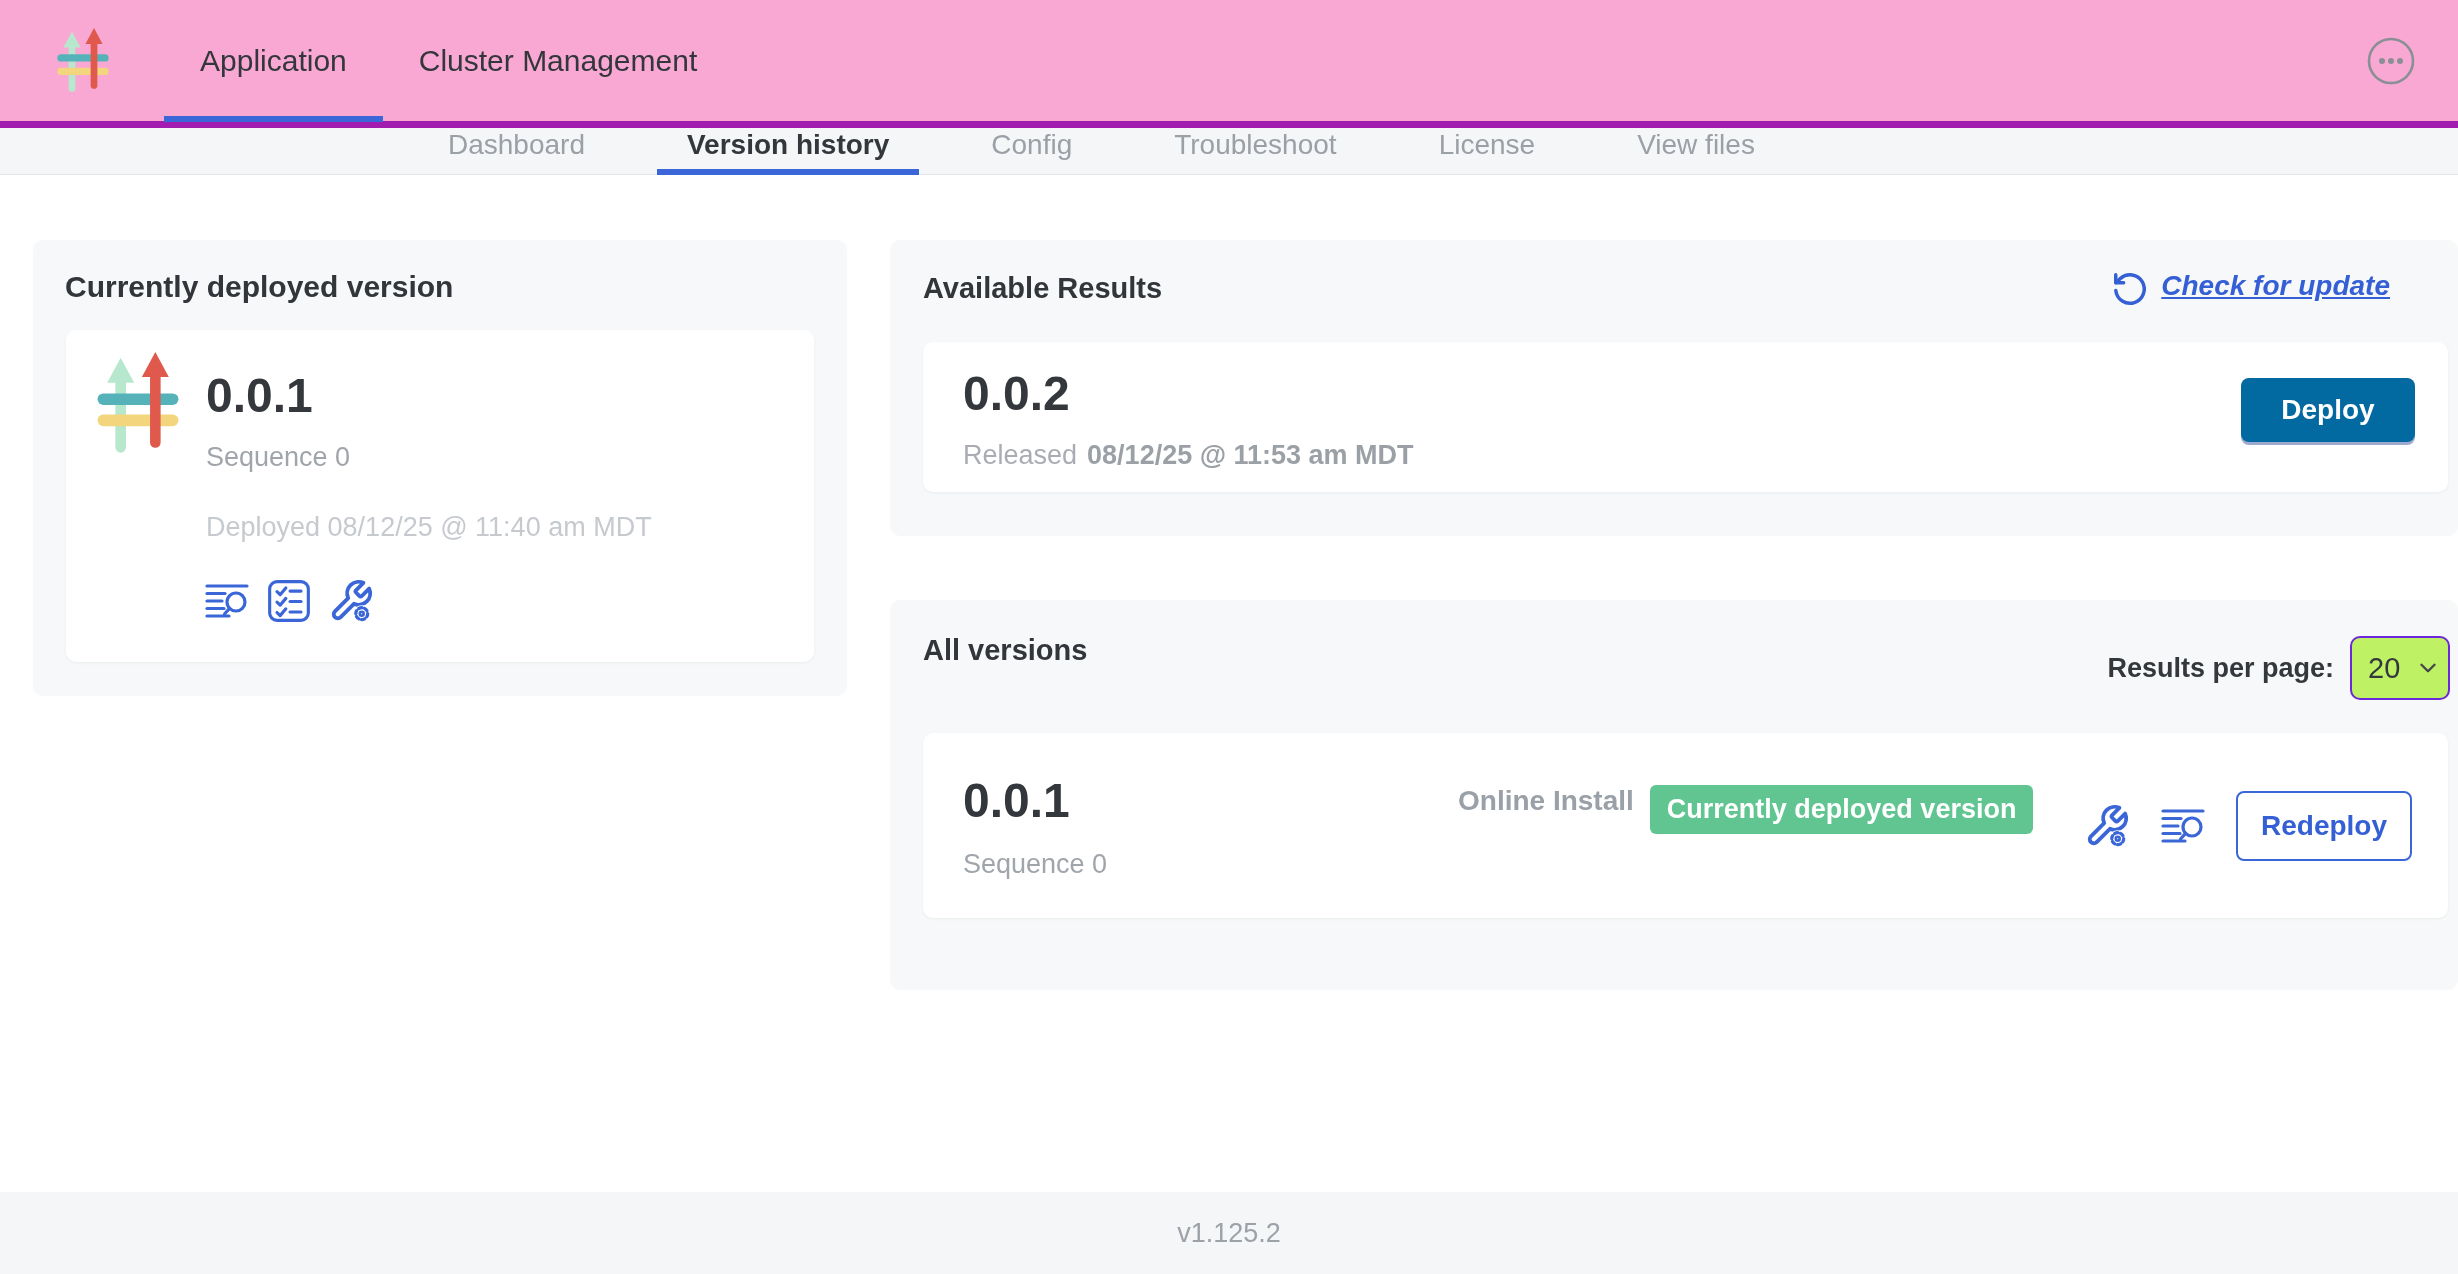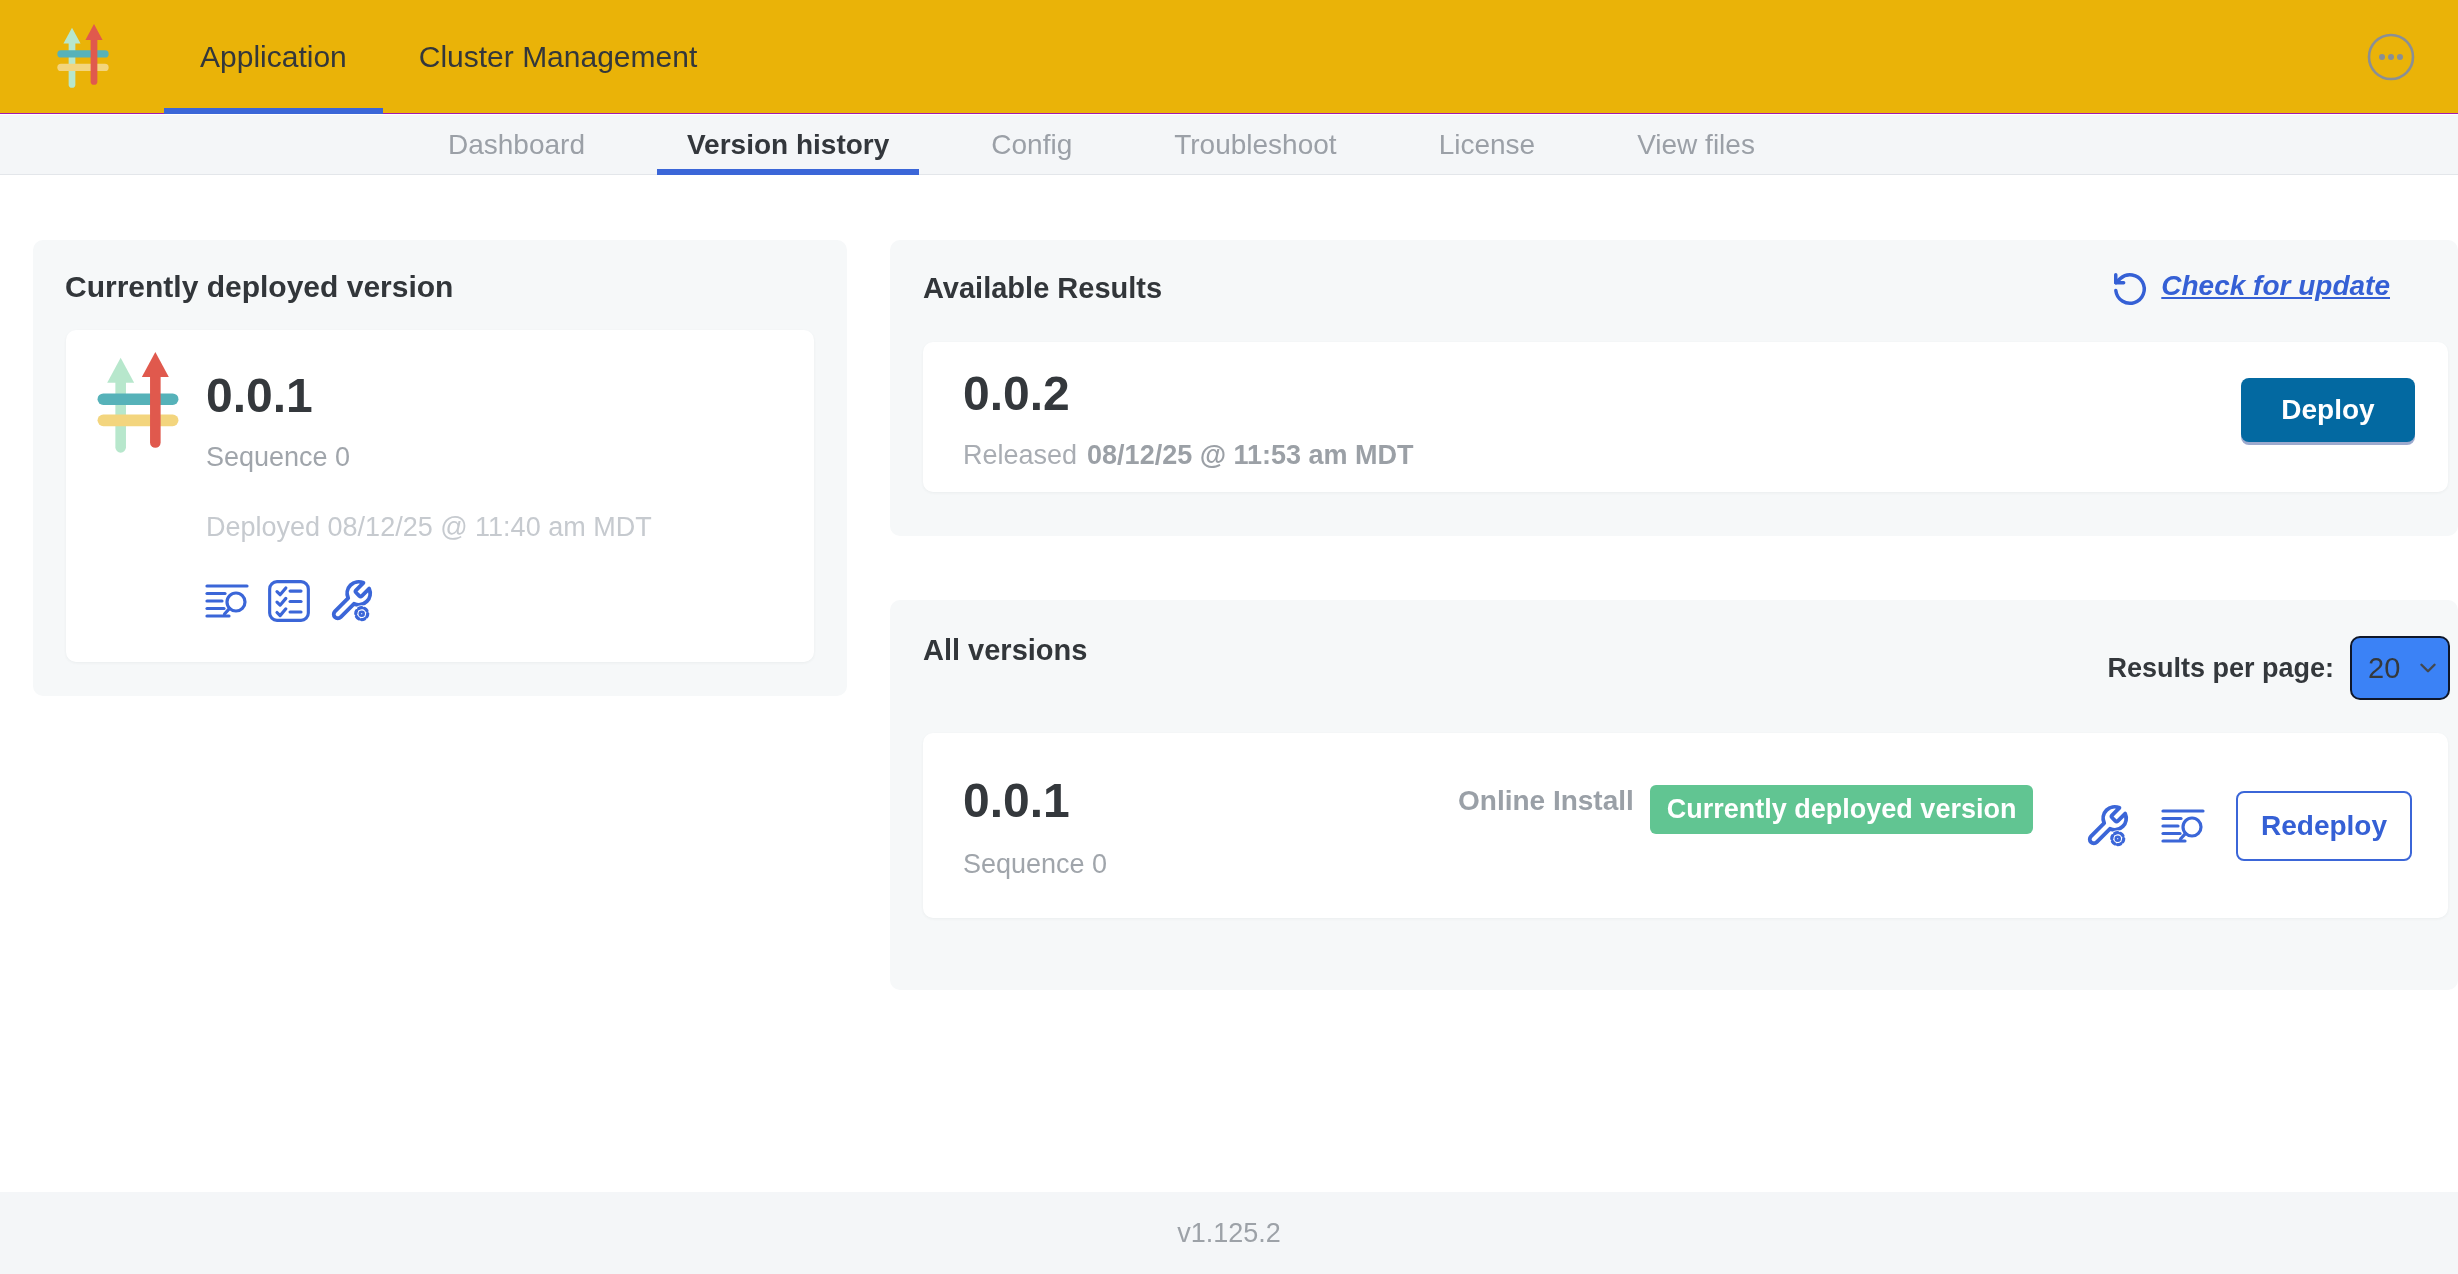--- a/index.html
+++ b/index.html
@@ -5,22 +5,22 @@
   * { margin:0; padding:0; box-sizing:border-box; }
   html,body { width:2458px; height:1274px; overflow:hidden; }
   body {
     font-family:"Liberation Sans","DejaVu Sans",sans-serif;
     background:#ffffff; color:#34383c; position:relative;
   }
   svg { display:block; }
 
   
   .header {
-    position:absolute; top:0; left:0; width:2458px; height:114px;
-    background:#eab308; border-bottom:1px solid #a21caf;
+    position:absolute; top:0; left:0; width:2458px; height:128px;
+    background:#f9a8d4; border-bottom:7px solid #a21caf;
     display:flex; align-items:center; z-index:3;
   }
   .brand-logo { margin-left:56px; width:54px; height:66px; flex:0 0 auto; }
   .header-tabs { display:flex; height:100%; margin-left:54px; }
   .htab {
     position:relative; display:flex; align-items:center;
     padding:0 36px; font-size:30px; color:#33373b; cursor:pointer; white-space:nowrap;
   }
   .htab.active::after {
     content:""; position:absolute; left:0; right:0; bottom:-1px; height:6px;
@@ -94,21 +94,21 @@
   }
 
   
   .card-versions { left:890px; top:600px; width:1568px; height:390px; }
   .card-versions .section-title { left:33px; top:34px; }
   .results-control { position:absolute; right:8px; top:36px; display:flex; align-items:center; gap:16px; }
   .results-label { font-size:27px; font-weight:700; color:#34383c; }
   .select-wrap { position:relative; width:100px; height:64px; }
   .select-wrap select {
     width:100%; height:100%; appearance:none; -webkit-appearance:none;
-    background:#3b82f6; border:2px solid #0f172a; border-radius:10px;
+    background:#bef264; border:2px solid #6d28d9; border-radius:10px;
     font-size:29px; color:#34383c; padding:0 40px 0 16px; cursor:pointer;
     font-family:"Liberation Sans","DejaVu Sans",sans-serif;
   }
   .select-chevron { position:absolute; right:10px; top:20px; pointer-events:none; }
 
   .version-row { left:33px; top:133px; width:1525px; height:185px; }
   .version-row .big-version { left:40px; top:40px; }
   .version-row .seq-text { left:40px; top:116px; }
   .row-mid { position:absolute; left:535px; top:52px; display:flex; flex-direction:row; align-items:flex-start; gap:16px; }
   .install-type { font-size:28px; font-weight:700; color:#9aa0a7; }

